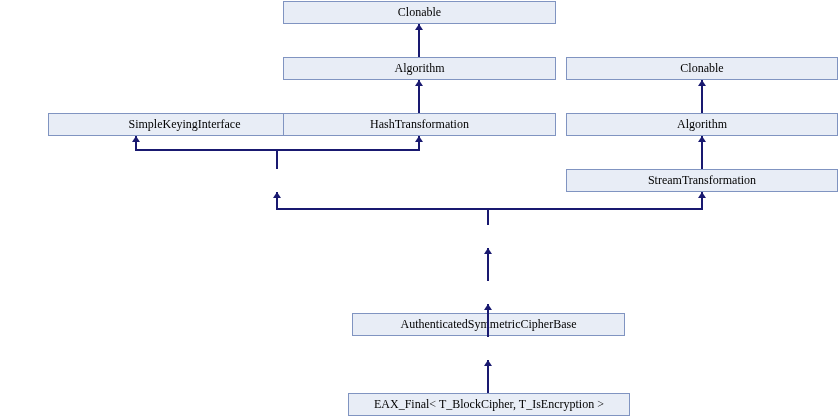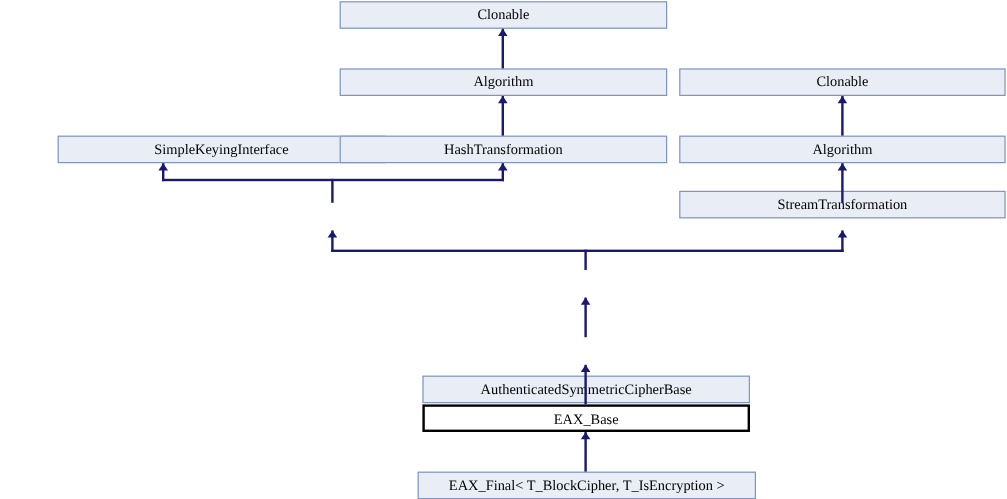--- a/index.html
+++ b/index.html
@@ -65,23 +65,22 @@
 <body>
 
 <div class="diagram">
 
   <div class="node" style="left:283px; top:1px;   width:273px;">Clonable</div>
   <div class="node" style="left:283px; top:57px;  width:273px;">Algorithm</div>
   <div class="node" style="left:566px; top:57px;  width:272px;">Clonable</div>
   <div class="node" style="left:0px;   top:113px; width:273px;margin-left:48px;">SimpleKeyingInterface</div>
   <div class="node" style="left:283px; top:113px; width:273px;">HashTransformation</div>
   <div class="node" style="left:566px; top:113px; width:272px;">Algorithm</div>
-  <div class="node" style="left:566px; top:159px; width:272px;">StreamTransformation</div>
+  <div class="node" style="left:566px; top:169px; width:272px;">StreamTransformation</div>
   <div class="node" style="left:352px; top:281px; width:273px;margin-top:32px;">AuthenticatedSymmetricCipherBase</div>
-  <div class="node current" style="left:352px; top:337px; width:273px;">EAX_Base</div>
   <div class="node" style="left:348px; top:393px; width:282px;">EAX_Final&lt; T_BlockCipher, T_IsEncryption &gt;</div>
 
   <div class="vline" style="left:418px; top:24px;  height:33px;"></div>
   <div class="vline" style="left:418px; top:80px;  height:33px;"></div>
   <div class="vline" style="left:701px; top:80px;  height:33px;"></div>
   <div class="vline" style="left:701px; top:136px; height:33px;"></div>
 
   <div class="vline" style="left:135px; top:136px; height:15px;"></div>
   <div class="vline" style="left:418px; top:136px; height:15px;"></div>
   <div class="hline" style="left:135px; top:149px; width:285px;"></div>

